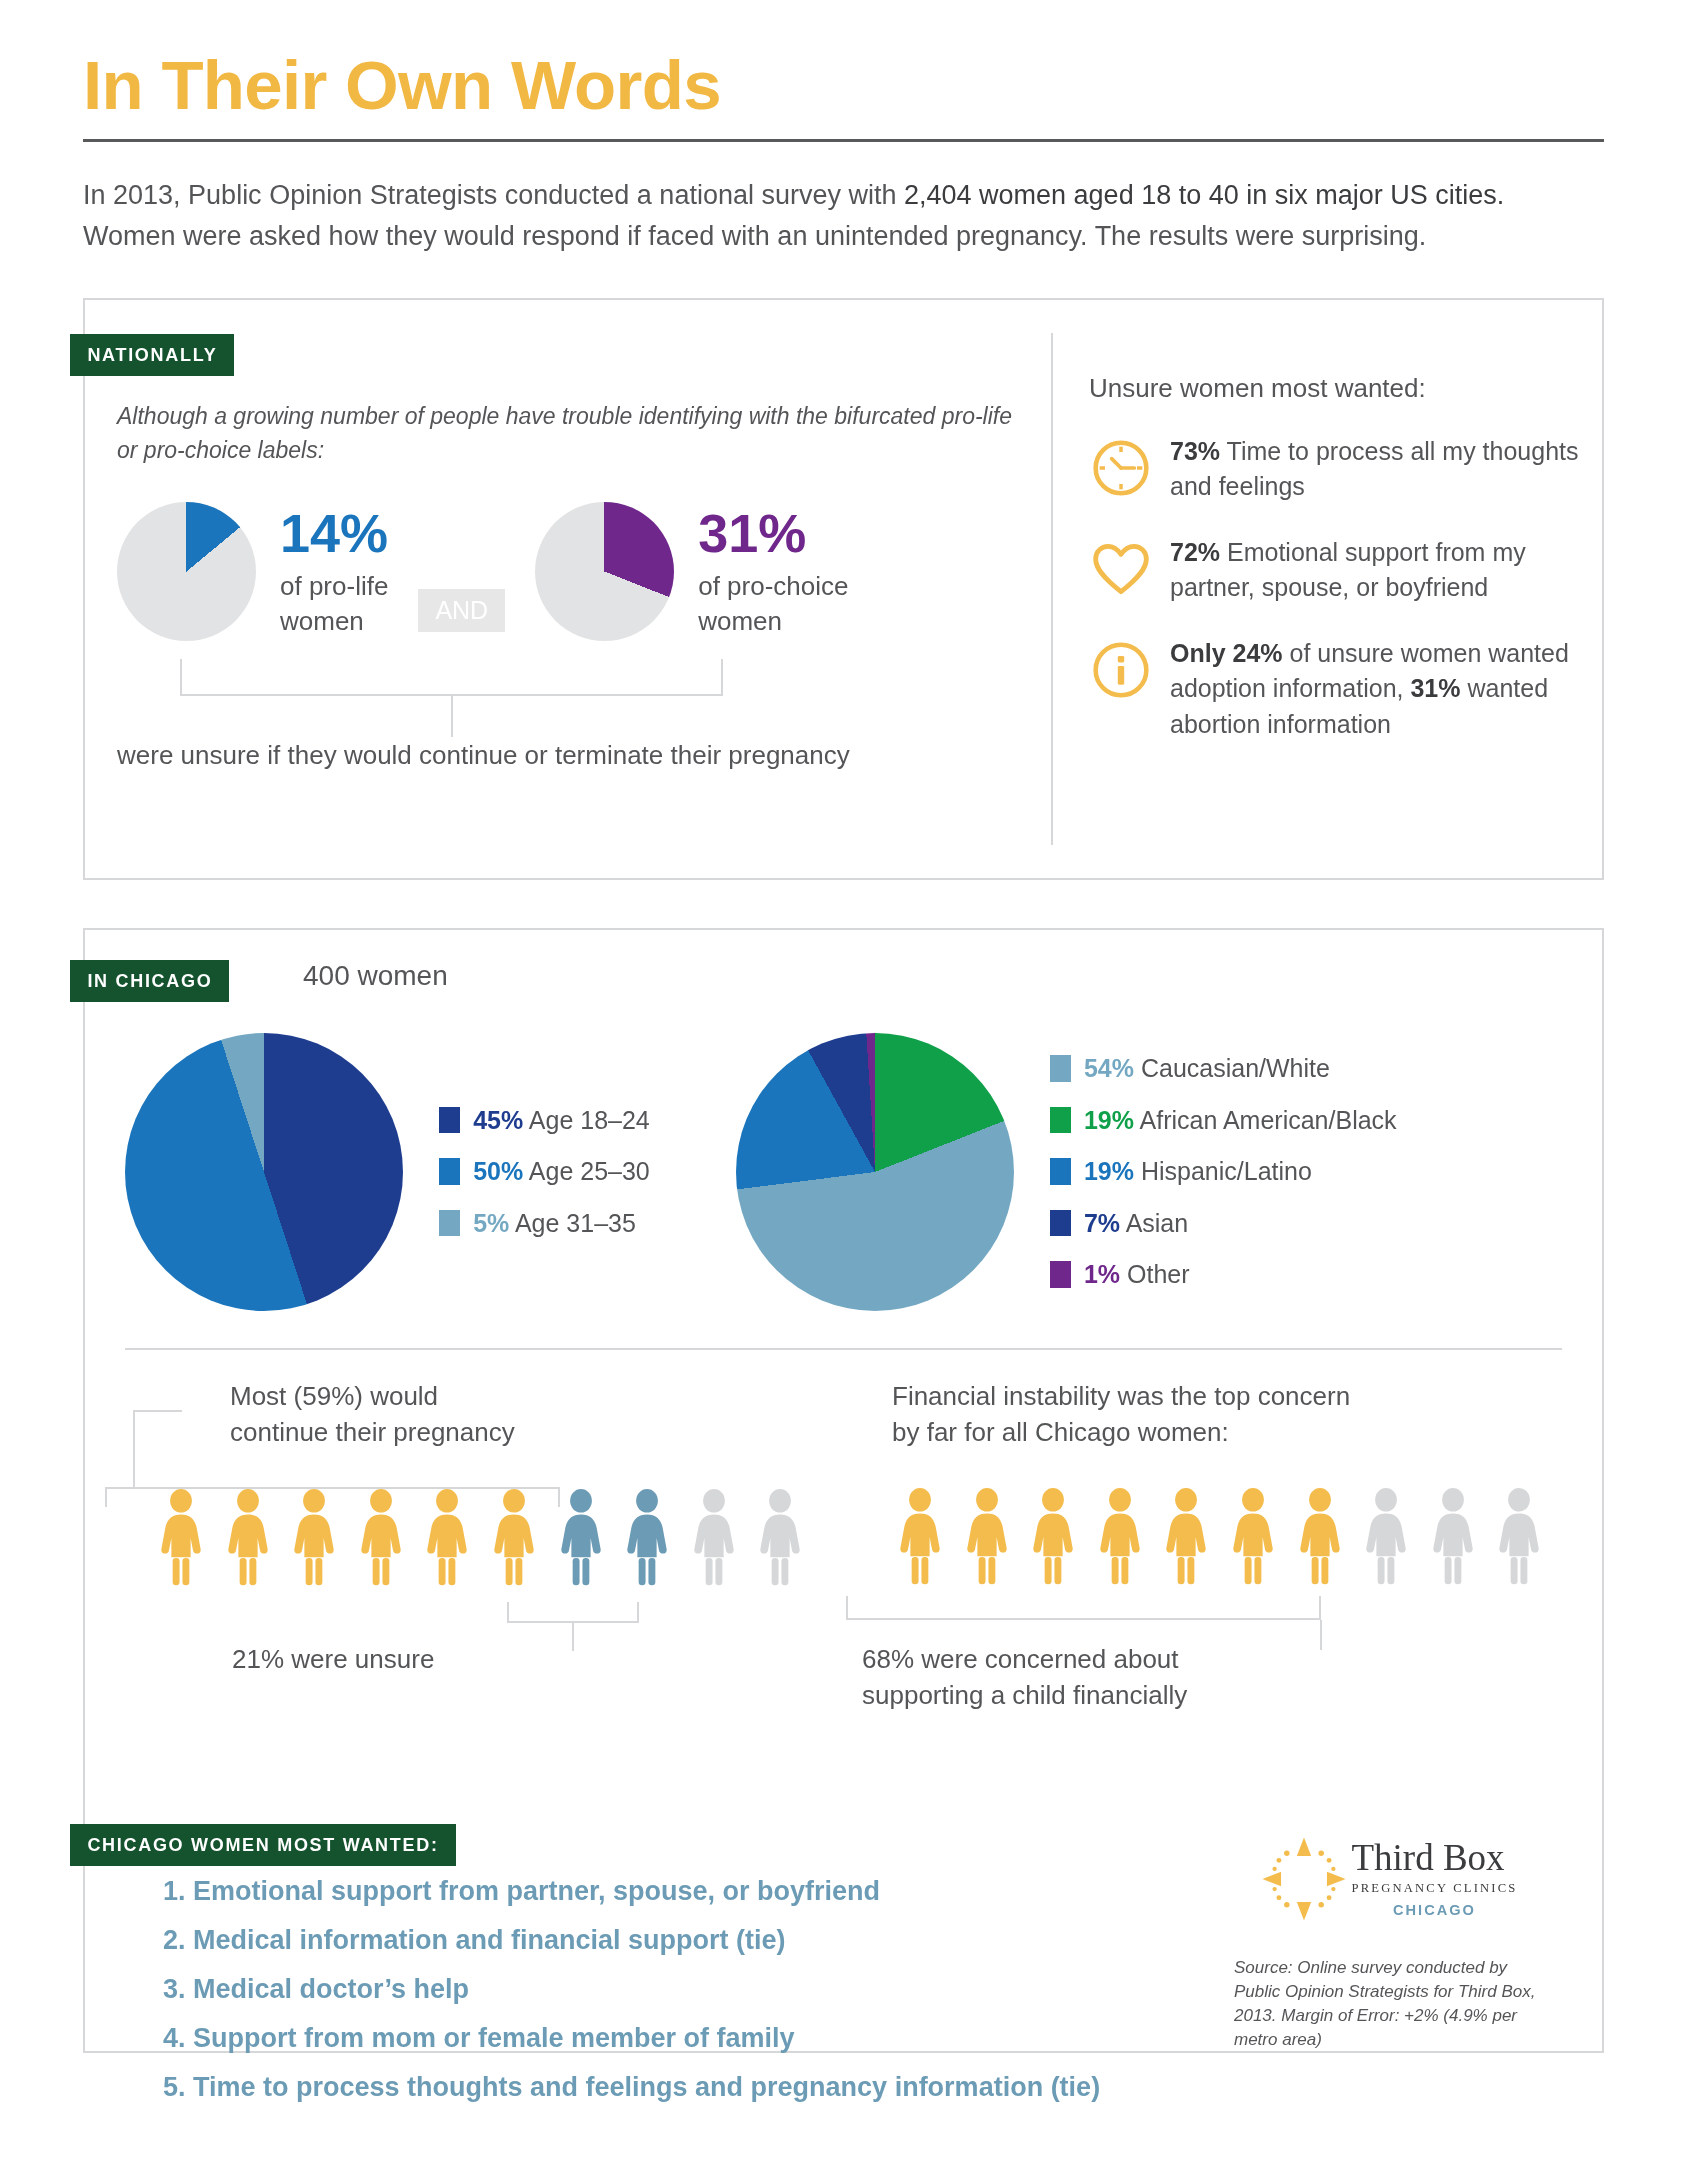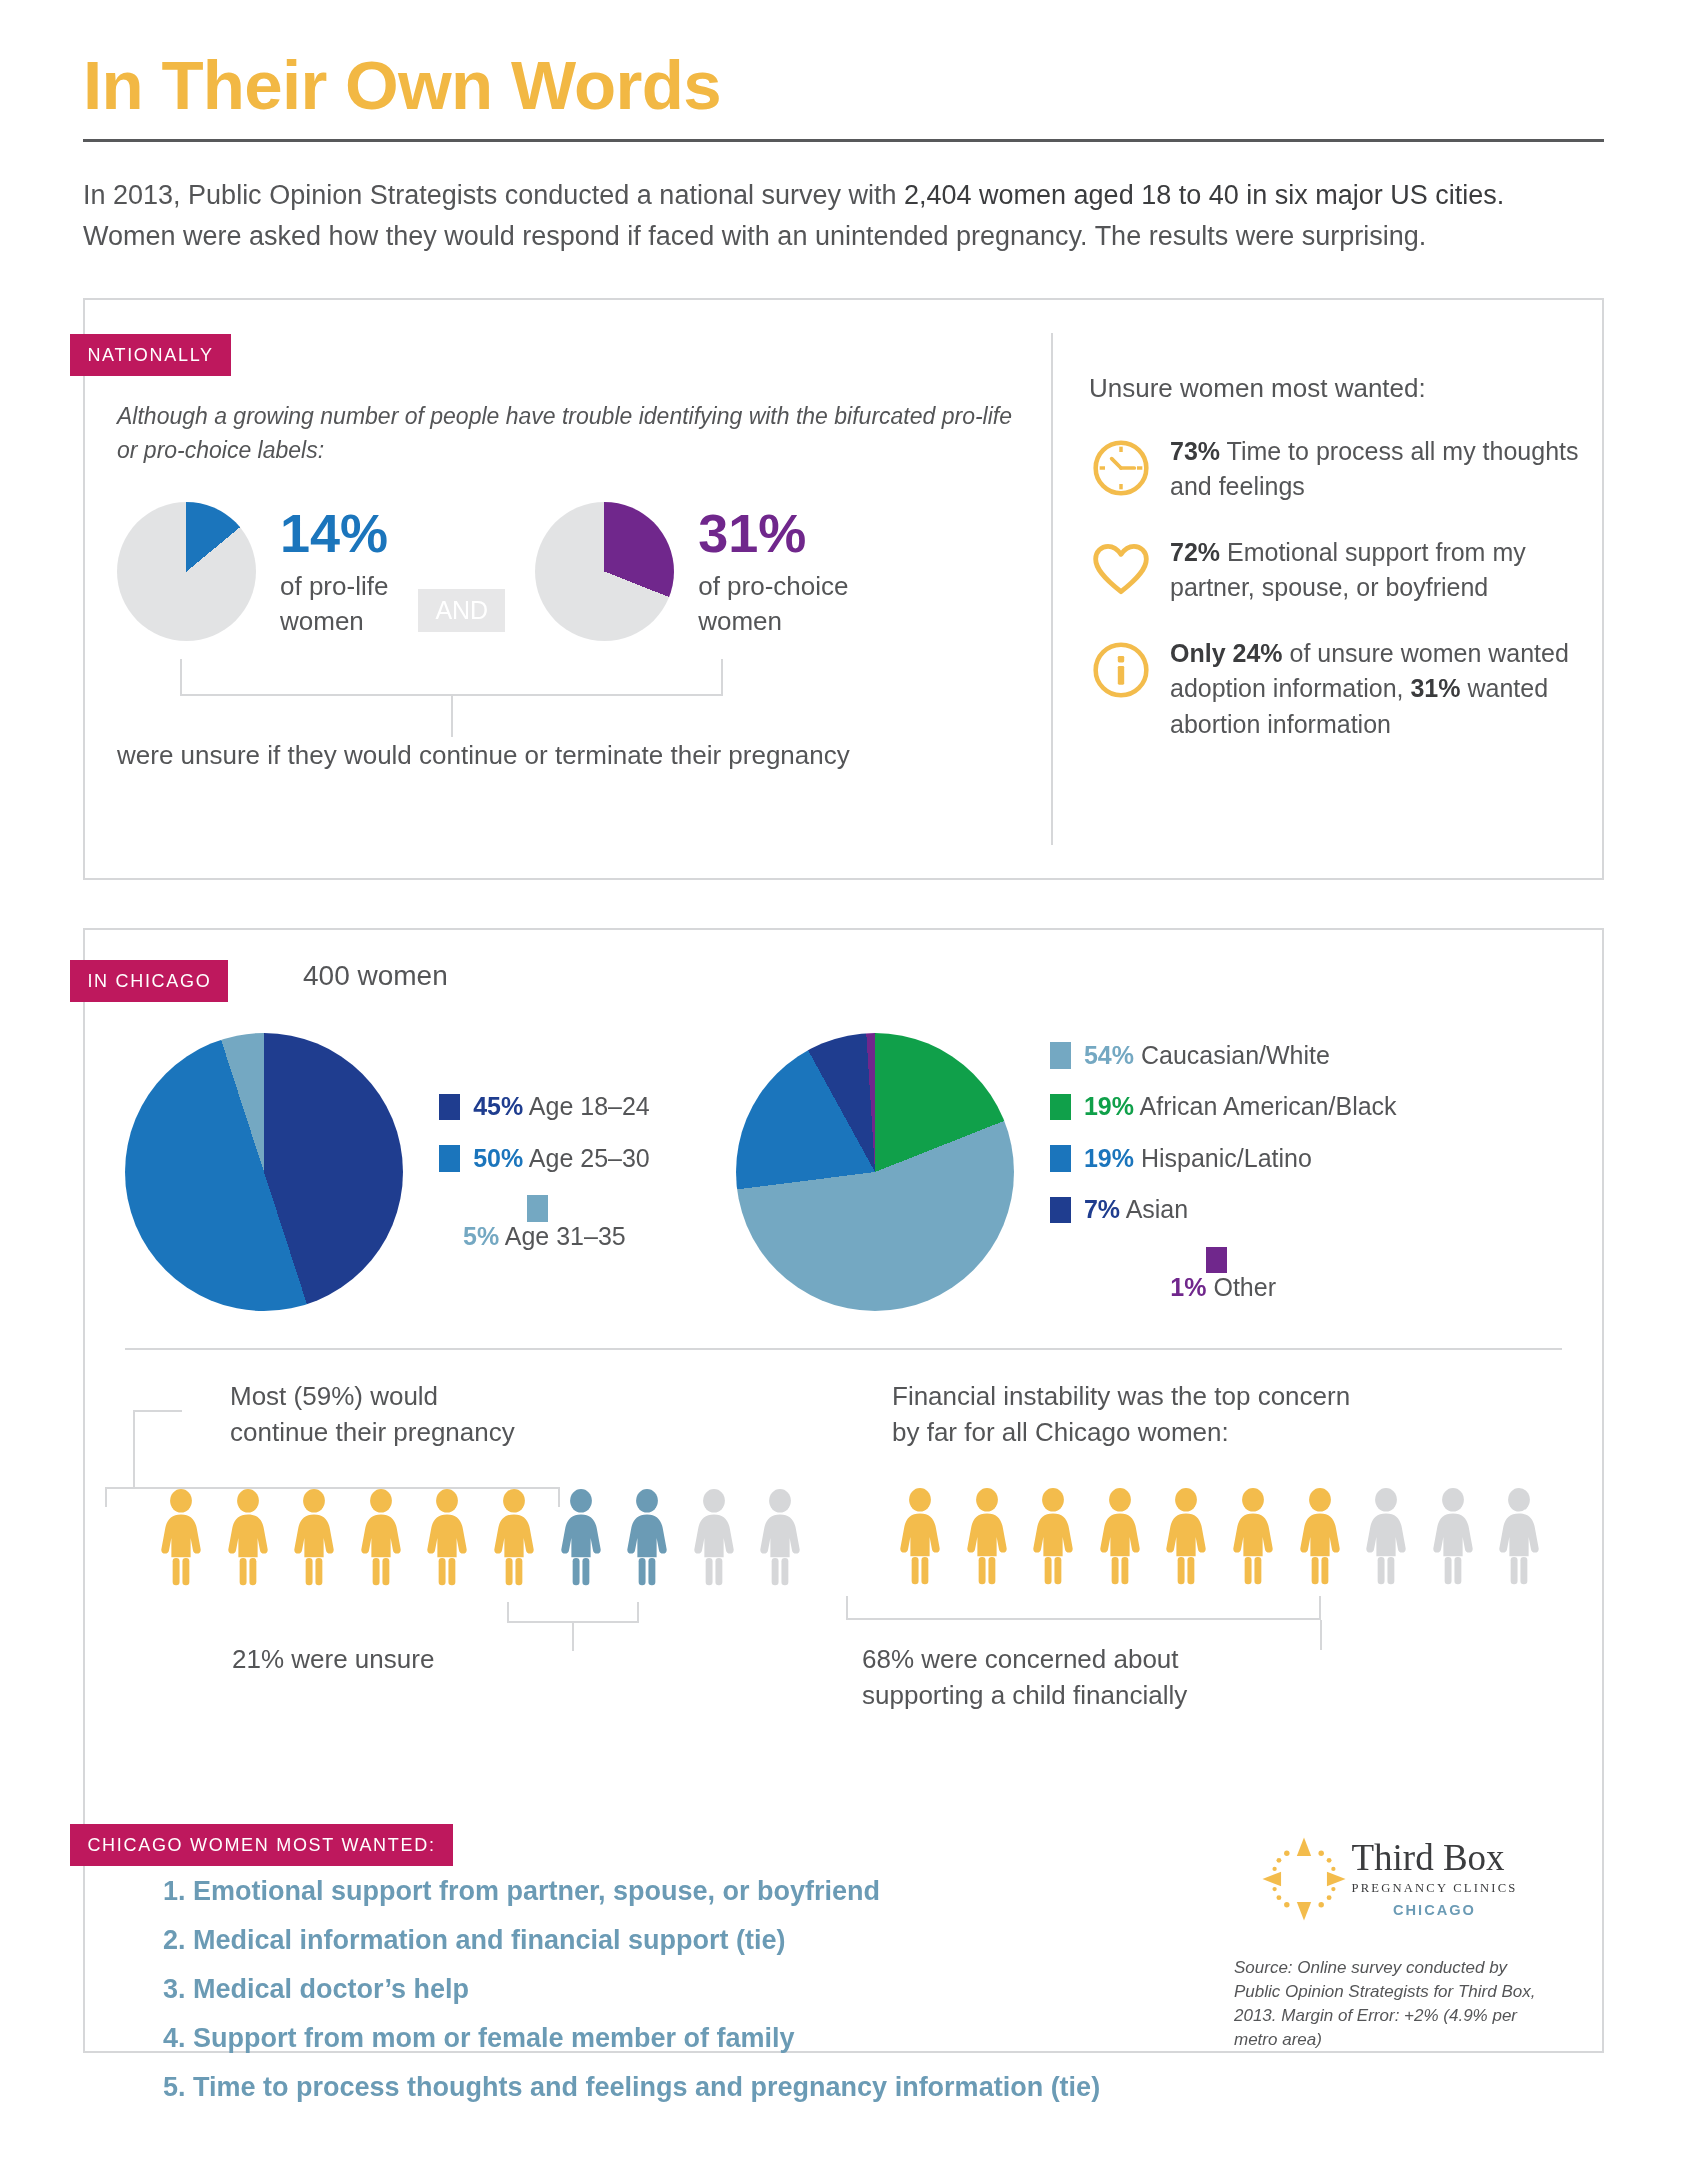--- a/index.html
+++ b/index.html
@@ -43,23 +43,23 @@
   .panel {
     position: relative;
     margin: 0 79px;
     border: 2px solid #d6d7d9;
   }
   .panel-nationally { margin-top: 40px; height: 582px; }
   .panel-chicago { margin-top: 48px; height: 1125px; }
 
   .tag {
     position: absolute;
-    background: #be185d;
+    background: #14532d;
     color: #ffffff;
-    font-weight: 400;
+    font-weight: 700;
     font-size: 18px;
     letter-spacing: 1.7px;
     padding: 11.2px 17px 10.6px 17px;
     white-space: nowrap;
   }
   .tag-nationally { left: -14.6px; top: 34px; }
   .tag-chicago { left: -14.6px; top: 30px; }
   .tag-most-wanted { left: -14.6px; top: 894px; }
 
   
@@ -137,21 +137,21 @@
 
   
   .chi-head { display: flex; align-items: center; padding: 30px 0 0 218px; }
   .chi-count { font-size: 28px; color: #545557; }
 
   .chi-pies { display: flex; padding: 41px 0 0 40px; }
   .chi-pie-group { display: flex; align-items: center; }
   .chi-pie { width: 278px; height: 278px; border-radius: 50%; flex: none; }
   .legend { margin-left: 36px; }
   .legend-row { display: flex; align-items: center; margin-bottom: 22.5px; }
-  .legend-row:last-child { margin-bottom: 0; flex-direction: column; }
+  .legend-row:last-child { margin-bottom: 0; }
   .swatch { width: 21px; height: 26.5px; flex: none; margin-right: 13.2px; }
   .legend-label { font-size: 25px; color: #545557; white-space: nowrap; }
   .legend-label b { font-weight: 700; }
 
   .chi-hr { margin: 37px 40px 0 40px; border-top: 2px solid #d6d7d9; }
 
   .picto-cols { display: flex; padding: 28px 0 0 0; }
   .picto-col { position: relative; }
   .picto-col-left { width: 761px; padding-left: 48px; }
   .picto-col-right { flex: 1; padding-left: 46px; }

